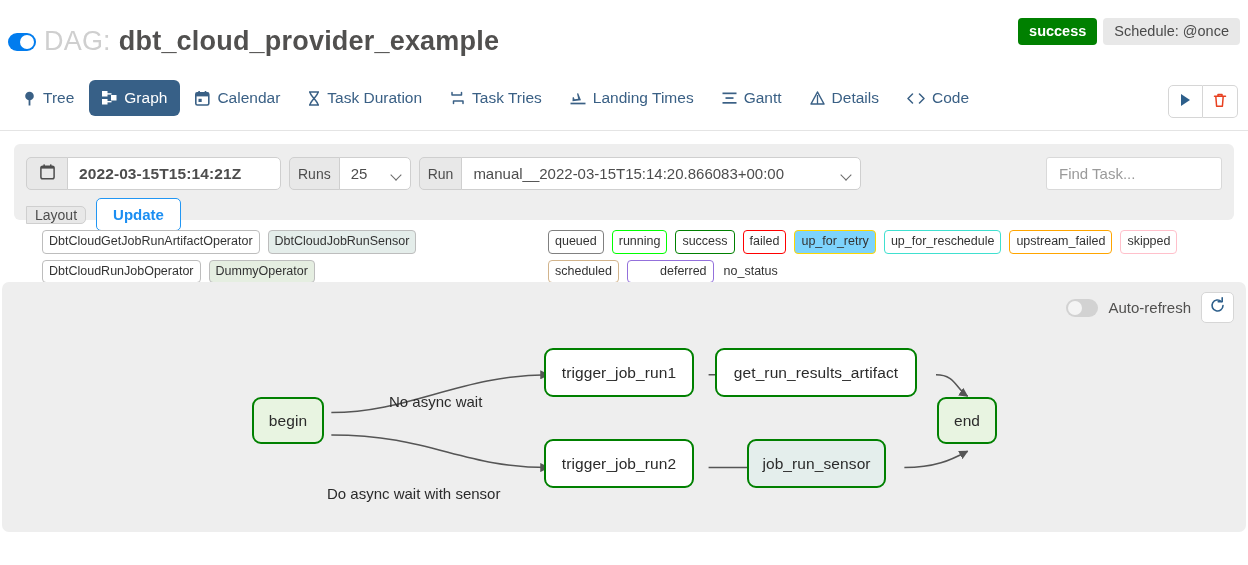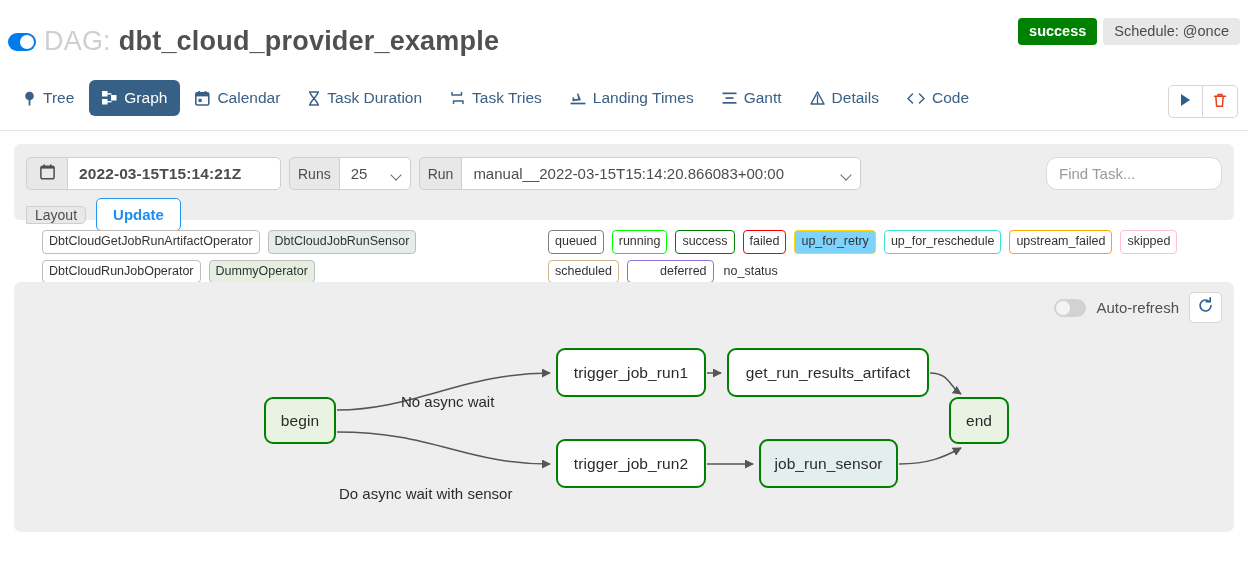--- a/index.html
+++ b/index.html
@@ -201,21 +201,21 @@
     border-radius: 5px;
     margin-left: 10px;
     cursor: pointer;
   }
   .find-task {
     position: absolute;
     right: 12px; top: 13px;
     width: 176px; height: 33px;
     background: #ffffff;
     border: 1px solid #d9d9d9;
-    border-radius: 11px;
+    border-radius: 3px;
     font-size: 15px;
     color: #9a9a9a;
     padding: 0 12px;
     display: flex; align-items: center;
   }
 
   
   .legend {
     margin: 10px 0 0 0;
     padding: 0 8px;
@@ -237,21 +237,21 @@
   }
   .chip.plain {
     border: none;
     background: transparent;
     padding: 5px 2px;
     color: #333;
   }
 
   
   .graph-panel {
-    margin: 4px 14px 0;
+    margin: 4px 2px 0;
     background: #eeeeee;
     border-radius: 7px;
     height: 250px;
     position: relative;
     overflow: hidden;
   }
   .graph-toolbar {
     position: absolute;
     right: 12px; top: 10px;
     display: flex; align-items: center; gap: 10px;

